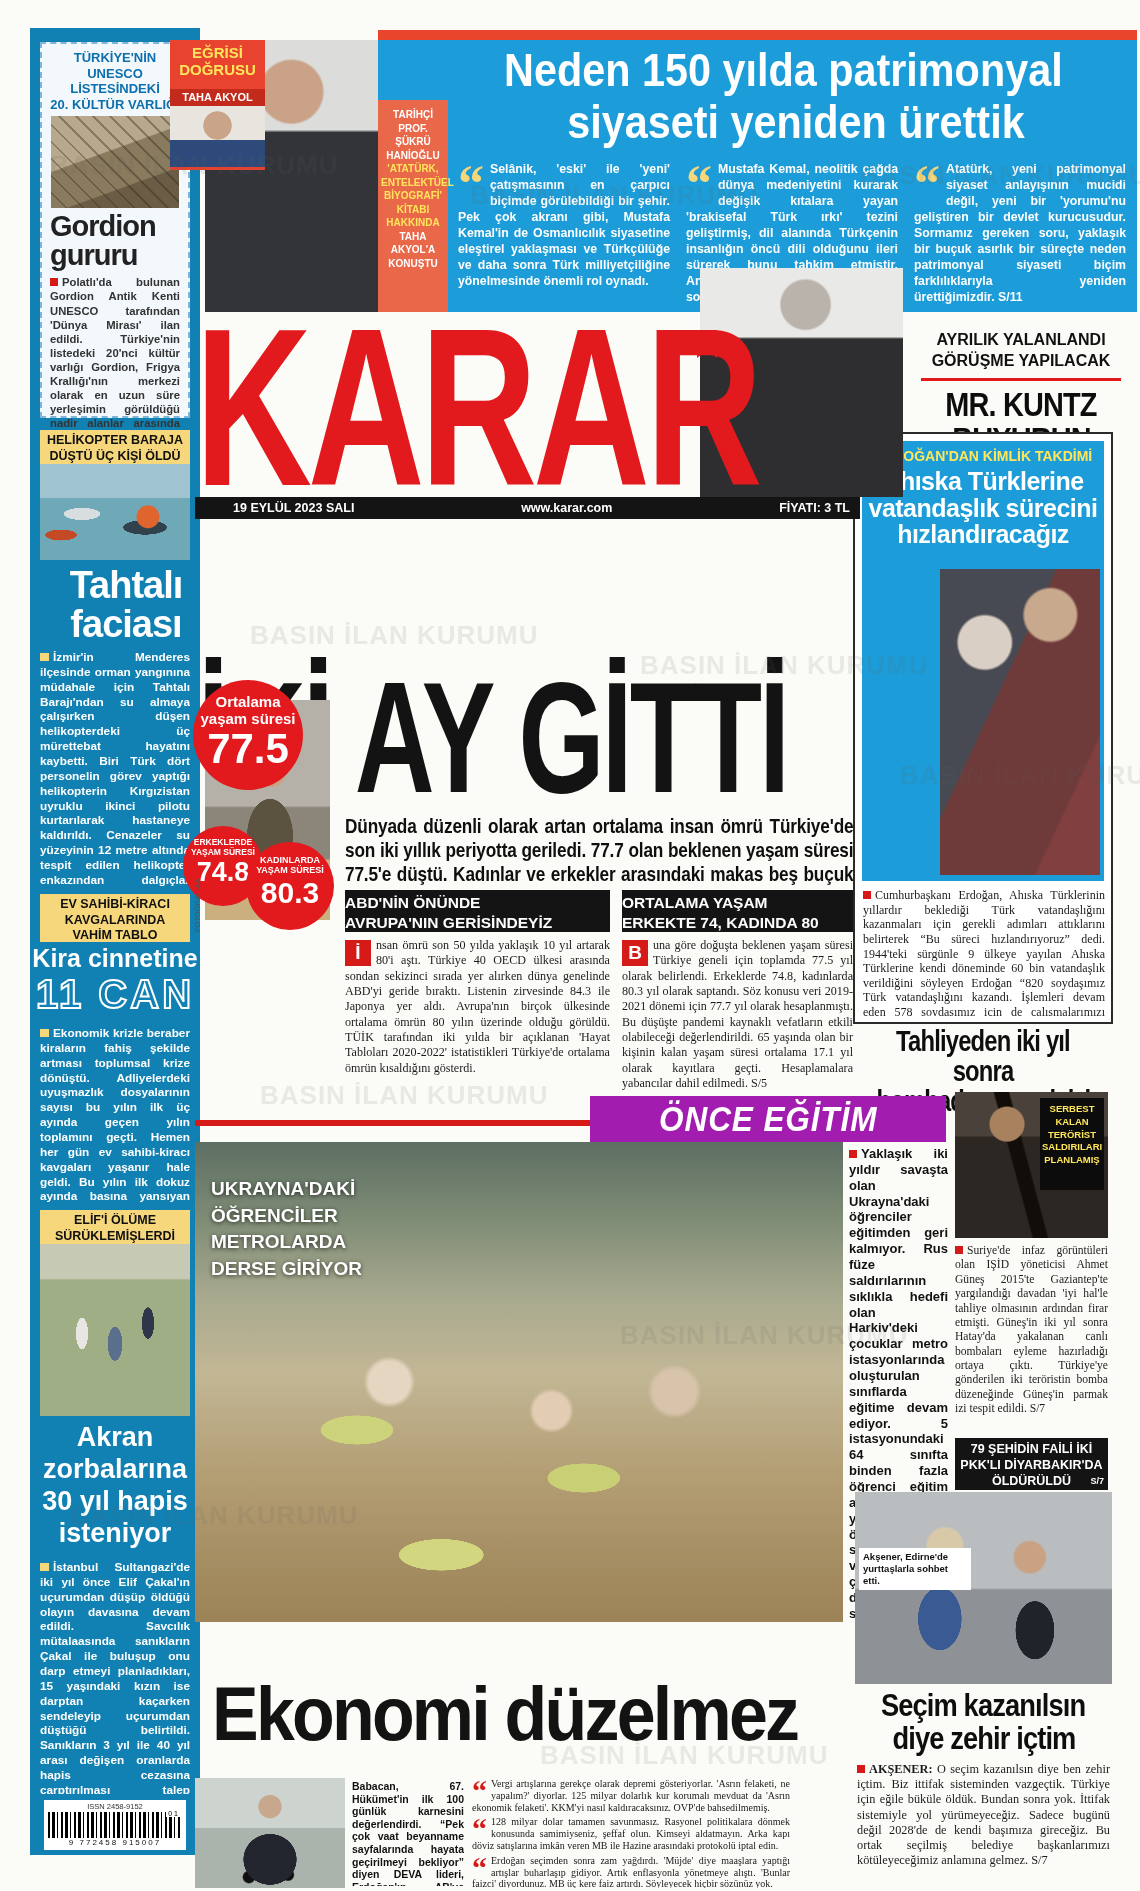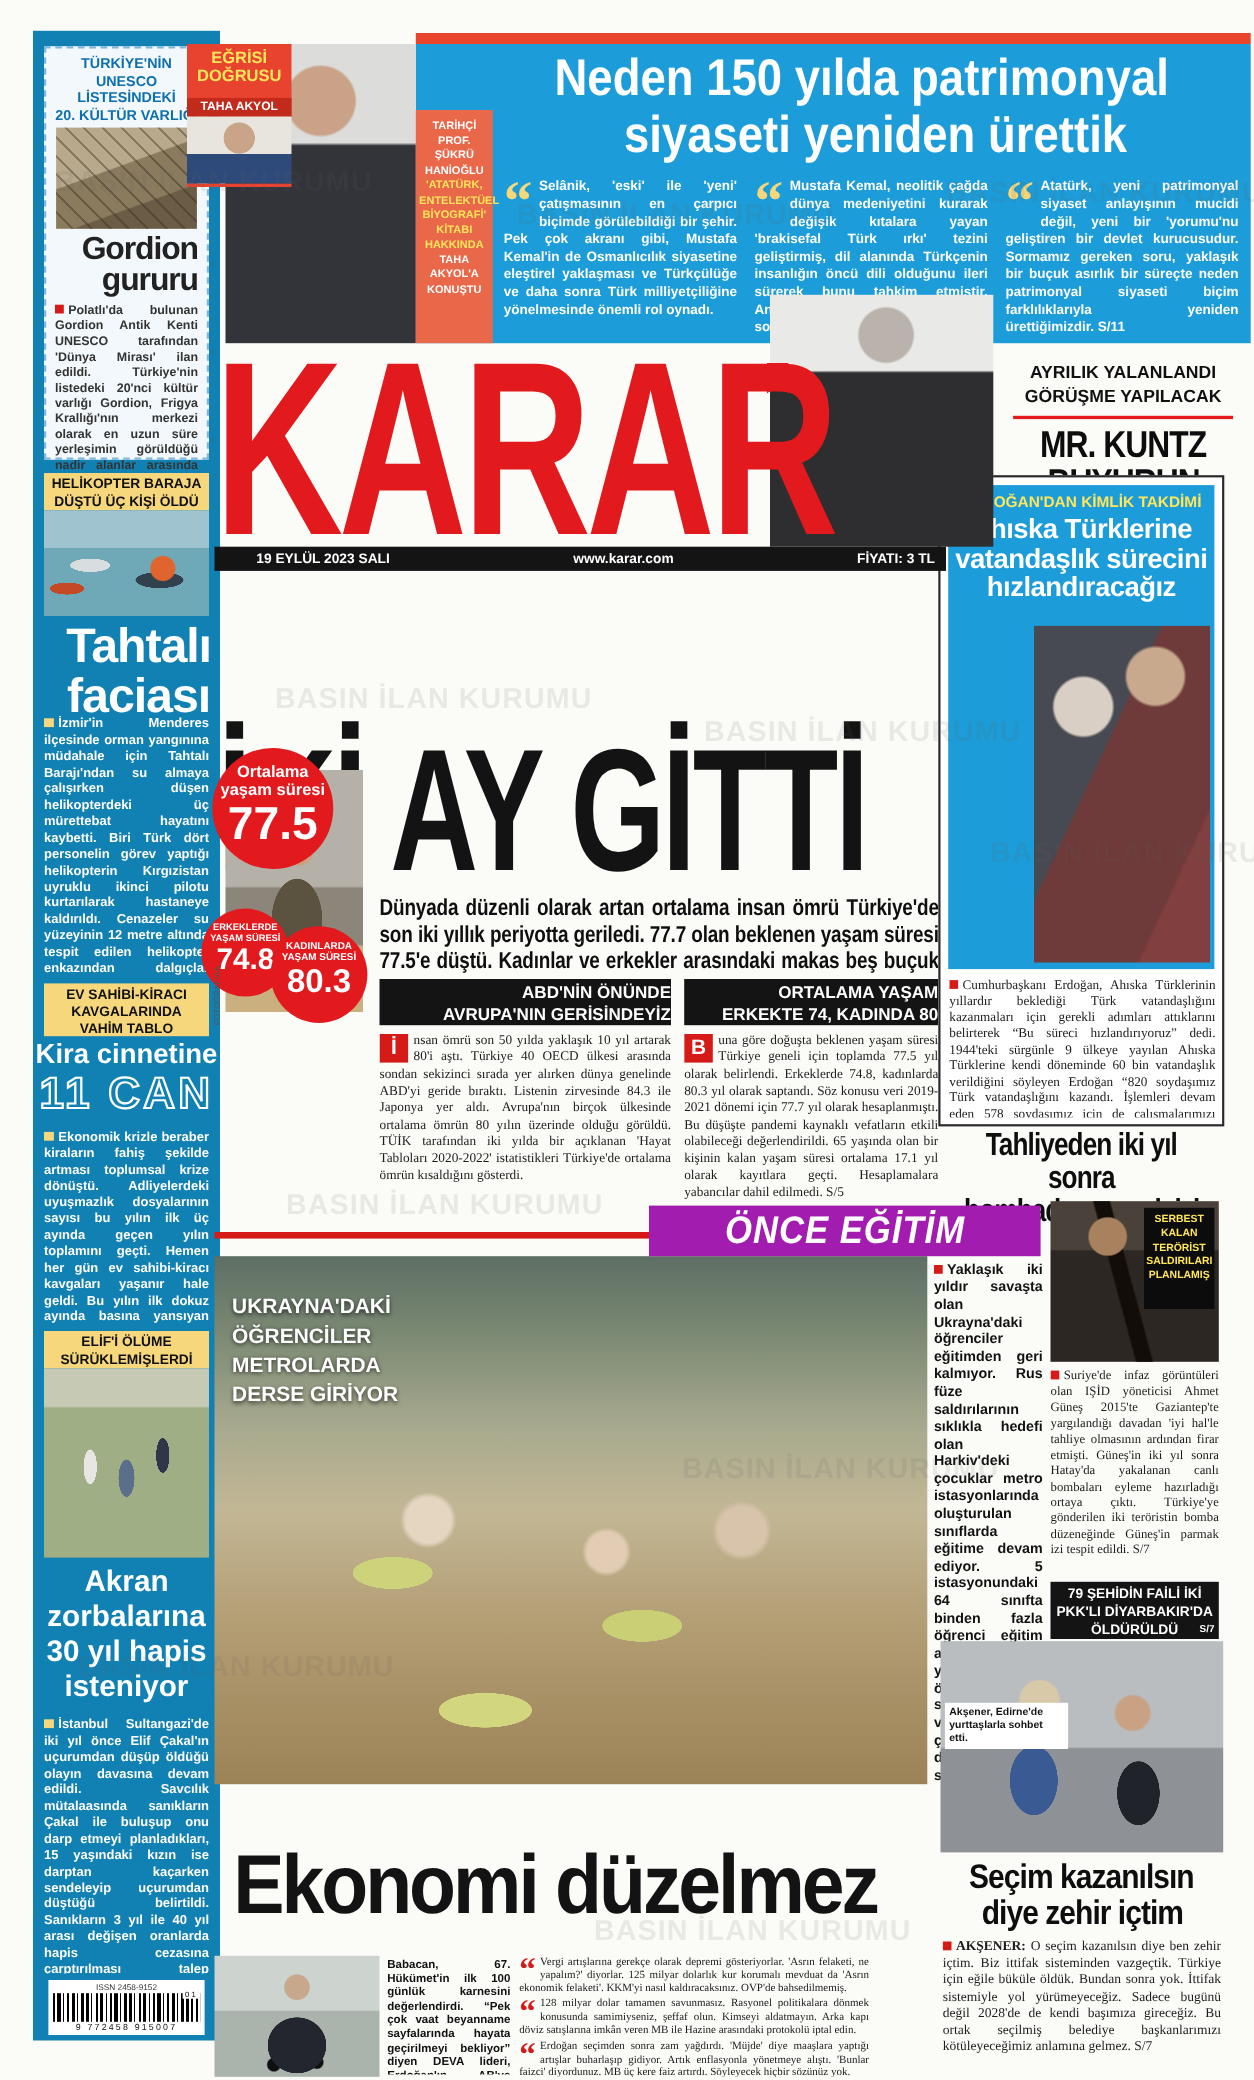--- a/index.html
+++ b/index.html
@@ -25,21 +25,21 @@
   
   .bluepanel{position:absolute;left:378px;top:40px;width:759px;height:272px;background:#1c9cd8}
   .btitle{color:#fff;font-weight:bold;white-space:nowrap;line-height:1}
   .tq{flex:1;color:#fff;font-weight:bold;font-size:12.3px;line-height:1.3;text-align:justify}
   .qm{float:left;font-family:"Liberation Serif",serif;font-size:52px;line-height:.6;color:#f7d77b;margin:6px 6px 0 0;font-weight:bold}
   .qr{float:left;font-family:"Liberation Serif",serif;font-size:30px;line-height:.6;color:#d61a18;margin:4px 4px 0 0;font-weight:bold}
   .obox{color:#fff;font-weight:bold;font-size:10px;line-height:1.35;text-align:center}
   .obox .yl{color:#ffe65a}
   
   .blackbar{background:#141414;color:#fff;font-weight:bold}
-  .colhead{background:#141414;color:#fff;font-weight:bold;text-align:right;font-size:15.5px;line-height:1.28;padding-top:3px}
+  .colhead{background:#141414;color:#fff;font-weight:bold;text-align:left;font-size:15.5px;line-height:1.28;padding-top:3px}
   .colbody{font-family:"Liberation Serif",serif;font-size:12.1px;line-height:1.27;color:#1c1c1c;text-align:justify;overflow:hidden}
   .dropcap{float:left;width:26px;height:26px;background:#d61a18;color:#fff;font-family:"Liberation Sans",sans-serif;font-weight:bold;font-size:19px;text-align:center;line-height:26px;margin:2px 5px 0 0}
   .circle{position:absolute;border-radius:50%;background:#e2191d;color:#fff;text-align:center;z-index:6}
   .photo{position:absolute}
   .capchip{position:absolute;background:#fff;color:#111;font-weight:bold;font-size:9.5px;line-height:1.25;padding:3px 4px}
 </style>
 </head>
 <body>
 
 <div class="page">
@@ -59,38 +59,38 @@
 
     <div class="abs" style="left:10px;top:14px;width:150px;height:376px;background:#f2f8fb;border:2px dashed #7fb6d9;padding:6px 8px">
       <div style="color:#0d6fae;font-weight:bold;font-size:13px;line-height:1.2;text-align:center">
         <div>TÜRKİYE'NİN UNESCO</div>
         <div>LİSTESİNDEKİ</div>
         <div>20. KÜLTÜR VARLIĞI</div>
       </div>
       <div style="width:128px;height:92px;margin:4px auto 0;background:
         repeating-linear-gradient(45deg, transparent 0 10px, rgba(50,42,28,.38) 10px 12px),
         linear-gradient(160deg,#b9a98c 0 40%,#8a7a5e 41% 70%,#6b5d45 71% 100%)"></div>
-      <div style="color:#222;font-weight:bold;font-size:29px;line-height:1;text-align:right;letter-spacing:-1px;margin-top:4px">
+      <div style="color:#222;font-weight:bold;font-size:29px;line-height:1;text-align:left;letter-spacing:-1px;margin-top:4px">
         <div>Gordion</div>
         <div>gururu</div>
       </div>
       <p class="j" style="color:#333;font-weight:bold;font-size:11.3px;line-height:1.25;margin-top:5px"><span class="rbul"></span><span>Polatlı'da bulunan Gordion Antik Kenti UNESCO tarafından 'Dünya Mirası' ilan edildi. Türkiye'nin listedeki 20'nci kültür varlığı Gordion, Frigya Krallığı'nın merkezi olarak en uzun süre yerleşimin görüldüğü nadir alanlar arasında yer alıyor. S/2</span></p>
     </div>
 
     <div class="abs kick-y" style="left:10px;top:402px;width:150px;height:34px">
       <div>HELİKOPTER BARAJA</div>
       <div>DÜŞTÜ ÜÇ KİŞİ ÖLDÜ</div>
     </div>
     <div class="abs" style="left:10px;top:436px;width:150px;height:96px;background:
       radial-gradient(ellipse 30px 10px at 28% 52%, #d8dde0 0 60%, transparent 61%),
       radial-gradient(circle at 72% 55%, #e0642e 0 9%, transparent 10%),
       radial-gradient(ellipse 36px 12px at 70% 66%, #31424c 0 60%, transparent 61%),
       radial-gradient(ellipse 26px 9px at 14% 74%, #c44a26 0 60%, transparent 61%),
       linear-gradient(180deg,#9fc4cf 0 35%,#6fa9b8 36% 100%)"></div>
-    <div class="abs swh" style="left:0;top:538px;width:192px;font-size:44px;letter-spacing:-1px">
+    <div class="abs swh" style="left:0;top:538px;width:192px;font-size:38px;letter-spacing:-1px">
       <div>Tahtalı</div>
       <div>faciası</div>
     </div>
     <p class="abs sbody" style="left:10px;top:622px;width:150px;height:238px;overflow:hidden"><span class="ybul"></span><span>İzmir'in Menderes ilçesinde orman yangınına müdahale için Tahtalı Barajı'ndan su almaya çalışırken düşen helikopterdeki üç mürettebat hayatını kaybetti. Biri Türk dört personelin görev yaptığı helikopterin Kırgızistan uyruklu ikinci pilotu kurtarılarak hastaneye kaldırıldı. Cenazeler su yüzeyinin 12 metre altında tespit edilen helikopter enkazından dalgıçlar tarafından çıkarıldı. Olayı iki savcı soruşturuyor. S/3</span></p>
 
     <div class="abs kick-y" style="left:10px;top:866px;width:150px;height:48px">
       <div>EV SAHİBİ-KİRACI</div>
       <div>KAVGALARINDA</div>
       <div>VAHİM TABLO</div>
     </div>

